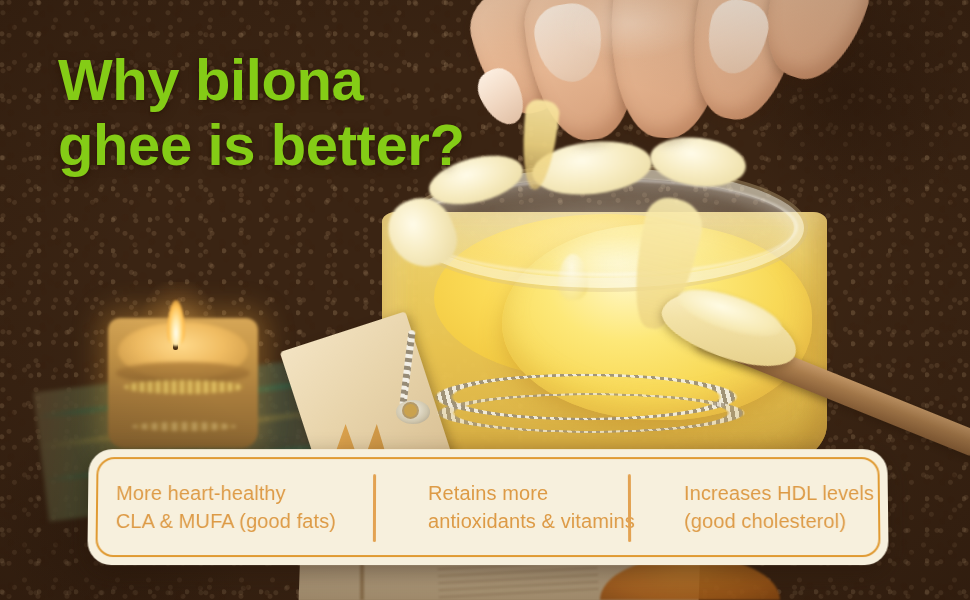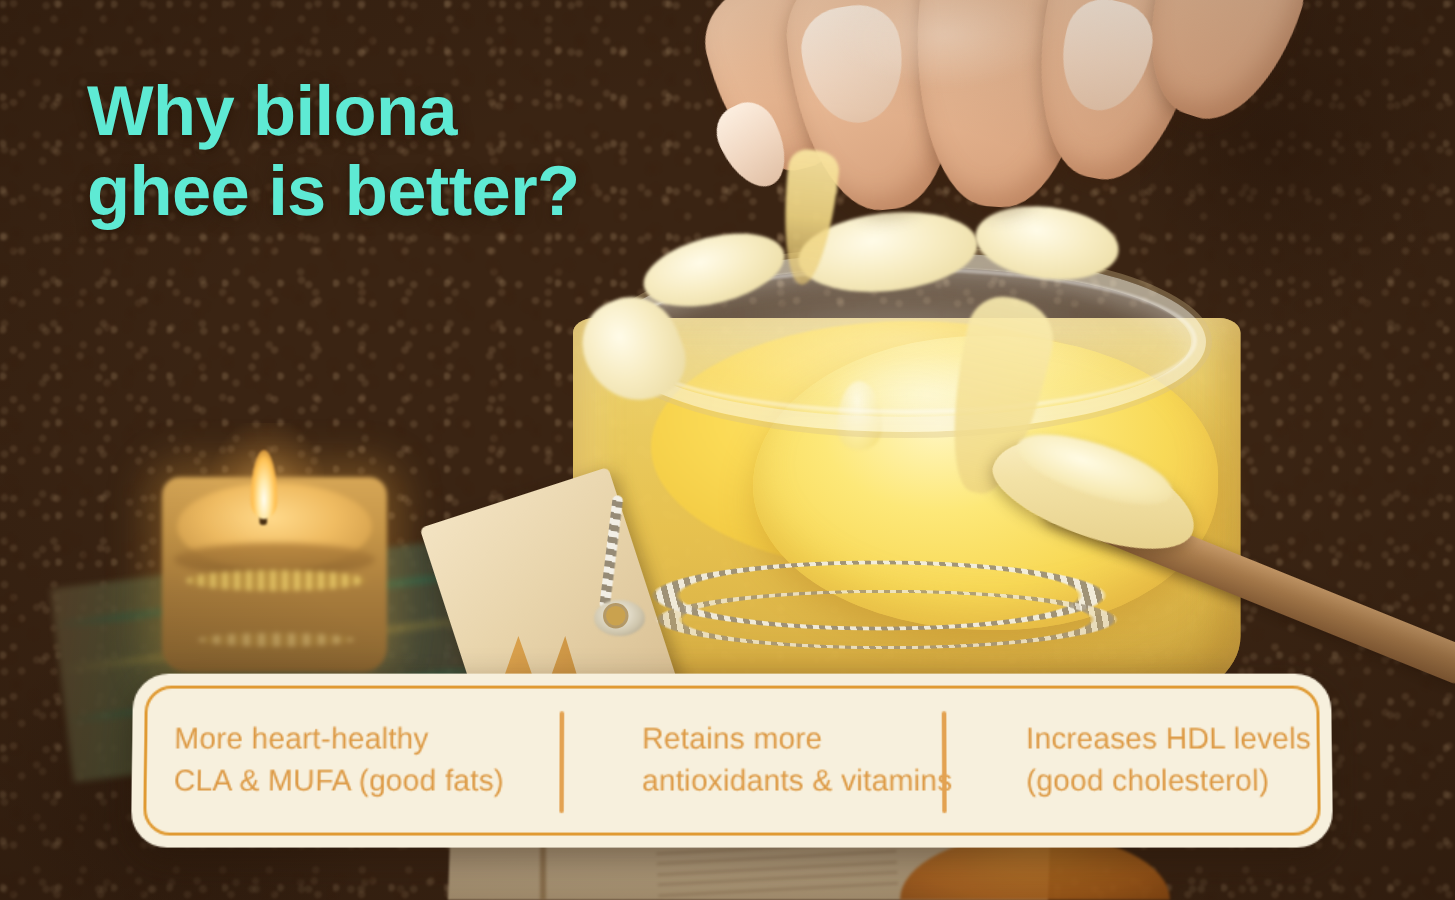--- a/index.html
+++ b/index.html
@@ -358,22 +358,22 @@
   }
   .overall-vignette {
     position:absolute; inset:0;
     background:radial-gradient(ellipse 80% 75% at 50% 45%, rgba(0,0,0,0) 45%, rgba(25,12,4,.32) 100%);
     pointer-events:none;
   }
 
   
   .headline {
     position:absolute; left:58px; top:48px;
-    color:#5eead4;
-    font-size:47px;
+    color:#84cc16;
+    font-size:58px;
     font-weight:700;
     line-height:1.12;
     letter-spacing:-.4px;
     text-shadow:0 2px 10px rgba(40,20,6,.55), 0 1px 2px rgba(40,20,6,.5);
     white-space:pre-line;
   }
 
   
   .banner-wrap {
     position:absolute; left:88px; top:449px; width:800px; height:116px;

